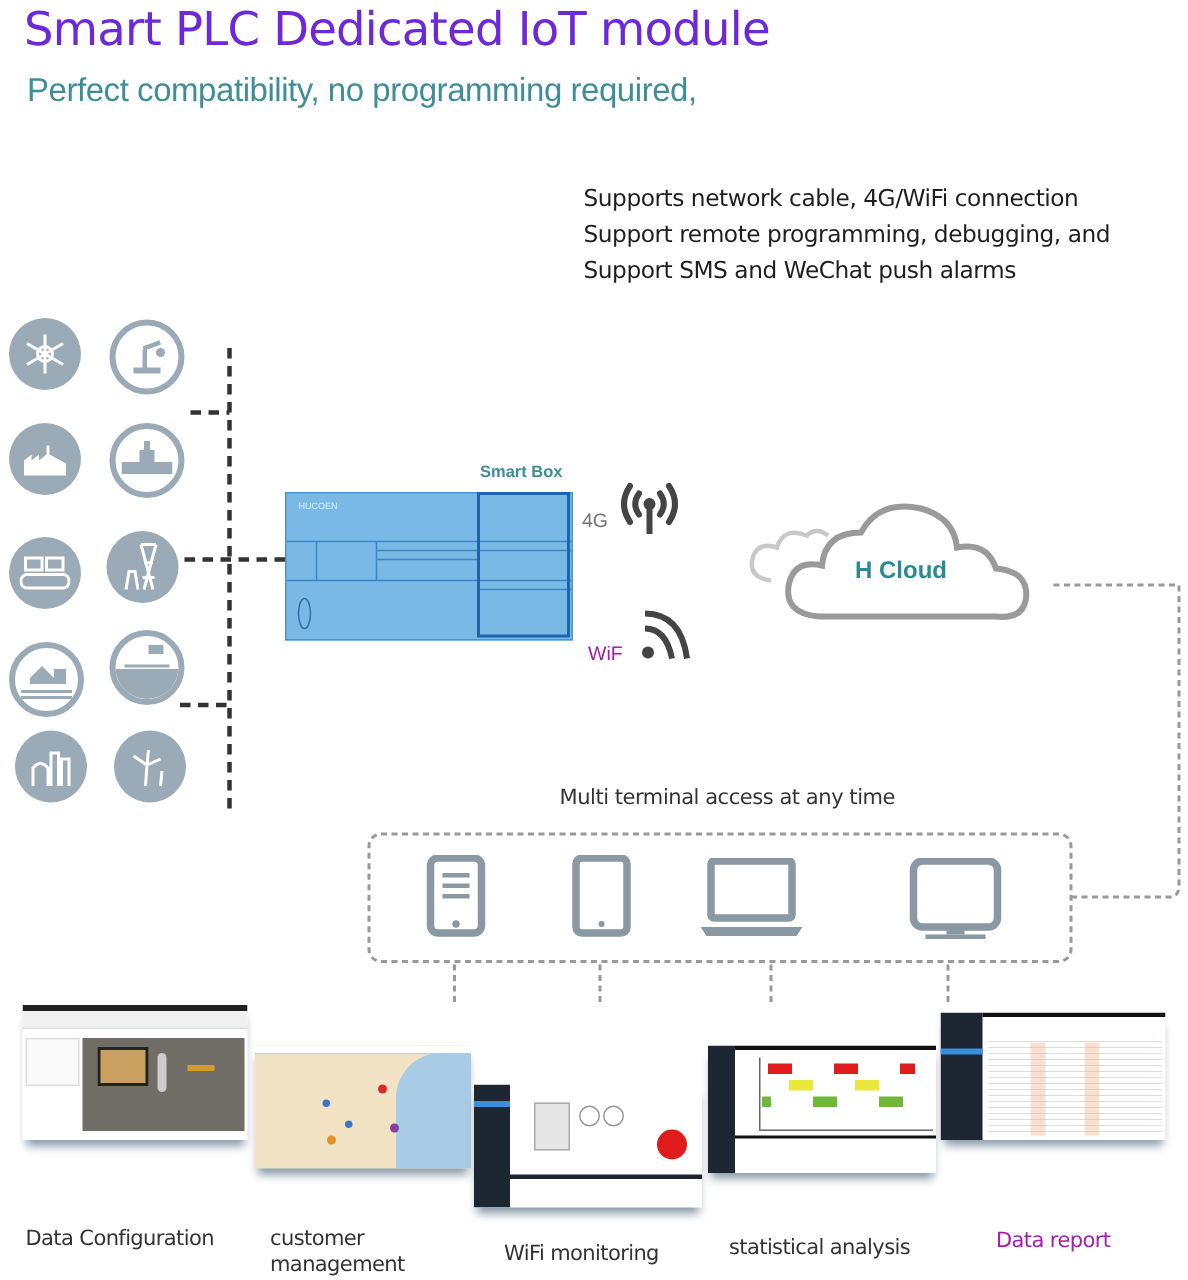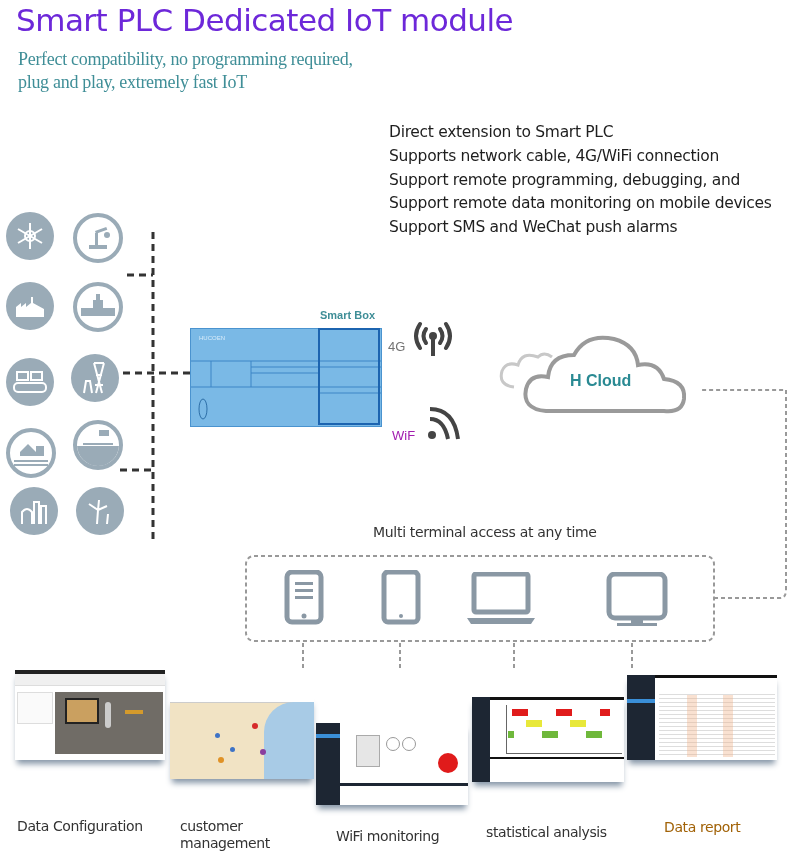--- a/index.html
+++ b/index.html
@@ -1,22 +1,22 @@
 <!DOCTYPE html>
 <html><head>
 <meta charset="utf-8">
 <style>
   html, body { margin:0; padding:0; background:#ffffff; }
   body { width:792px; height:853px; position:relative; overflow:hidden;
          font-family:"Liberation Sans", "DejaVu Sans", sans-serif; }
   .abs { position:absolute; }
   .title { left:16px; top:2px; font-size:31px; color:#6d28d9; white-space:nowrap;
            font-family:"DejaVu Sans", sans-serif; letter-spacing:-0.5px; }
-  .subtitle { left:18px; top:48px; font-size:18px; color:#3f8e97; line-height:23px;
-              font-family:Liberation Serif, serif; letter-spacing:-0.3px; }
+  .subtitle { left:18px; top:48px; font-size:22px; color:#3f8e97; line-height:23px;
+              font-family:Liberation Sans, sans-serif; letter-spacing:-0.3px; }
   .features { left:389px; top:121px; font-size:15.5px; color:#1e1e1e; line-height:23.8px;
               font-family:"DejaVu Sans", sans-serif; letter-spacing:-0.3px; }
   .features div { white-space:nowrap; }
   .ind-icon { width:48px; height:48px; border-radius:50%; background:#9aabb7; position:absolute;
               display:flex; align-items:center; justify-content:center; }
   .ind-icon.ring { background:#fff; border:4px solid #9aabb7; width:42px; height:42px; }
   .plc { left:190px; top:328px; width:190px; height:97px; background:#7ab9e6; border:1px solid #4a93cf; }
   .plc-right { left:318px; top:328px; width:62px; height:97px; border:2px solid #1c64b0; box-sizing:border-box; }
   .smartbox-label { left:320px; top:309px; font-size:11px; font-weight:bold; color:#3f8e97; }
   .label-4g { left:388px; top:339px; font-size:13px; color:#737373; }
@@ -25,28 +25,25 @@
   .multi-label { left:373px; top:524px; font-size:14px; color:#333; font-family:"DejaVu Sans", sans-serif; letter-spacing:-0.3px; }
   .caption { font-size:14px; color:#333; font-family:"DejaVu Sans", sans-serif; letter-spacing:-0.4px; line-height:17px; }
   .shot { position:absolute; background:#fff; box-shadow:0 6px 6px -2px #8797a8; overflow:hidden; }
 </style>
 </head>
 <body>
 
 <div class="abs title">Smart PLC Dedicated IoT module</div>
 <div class="abs subtitle">
   <div>Perfect compatibility, no programming required,</div>
-  <div>plug and play, extremely fast IoT</div>
 </div>
 
 <div class="abs features">
-  <div>Direct extension to Smart PLC</div>
   <div>Supports network cable, 4G/WiFi connection</div>
   <div>Support remote programming, debugging, and</div>
-  <div>Support remote data monitoring on mobile devices</div>
   <div>Support SMS and WeChat push alarms</div>
 </div>
 
 <svg class="abs" style="left:0;top:0" width="792" height="853">
   <g stroke="#333" stroke-width="3" stroke-dasharray="7,5" fill="none">
     <line x1="153" y1="232" x2="153" y2="540"></line>
     <line x1="127" y1="275" x2="153" y2="275"></line>
     <line x1="123" y1="373" x2="190" y2="373"></line>
     <line x1="120" y1="470" x2="153" y2="470"></line>
   </g>
@@ -245,13 +242,13 @@
   <div style="position:absolute;left:32px;top:16px;width:116px;height:66px;
        background:repeating-linear-gradient(#fff 0 3px,#ddd 3px 4px),#fff"></div>
   <div style="position:absolute;left:60px;top:20px;width:10px;height:62px;background:rgba(240,180,140,.4)"></div>
   <div style="position:absolute;left:96px;top:20px;width:10px;height:62px;background:rgba(240,180,140,.4)"></div>
 </div>
 
 <div class="abs caption" style="left:17px;top:818px">Data Configuration</div>
 <div class="abs caption" style="left:180px;top:818px;width:95px">customer management</div>
 <div class="abs caption" style="left:336px;top:828px">WiFi monitoring</div>
 <div class="abs caption" style="left:486px;top:824px">statistical analysis</div>
-<div class="abs caption" style="left:664px;top:819px;color:#a16207">Data report</div>
+<div class="abs caption" style="left:664px;top:819px;color:#a21caf">Data report</div>
 
 </body></html>

